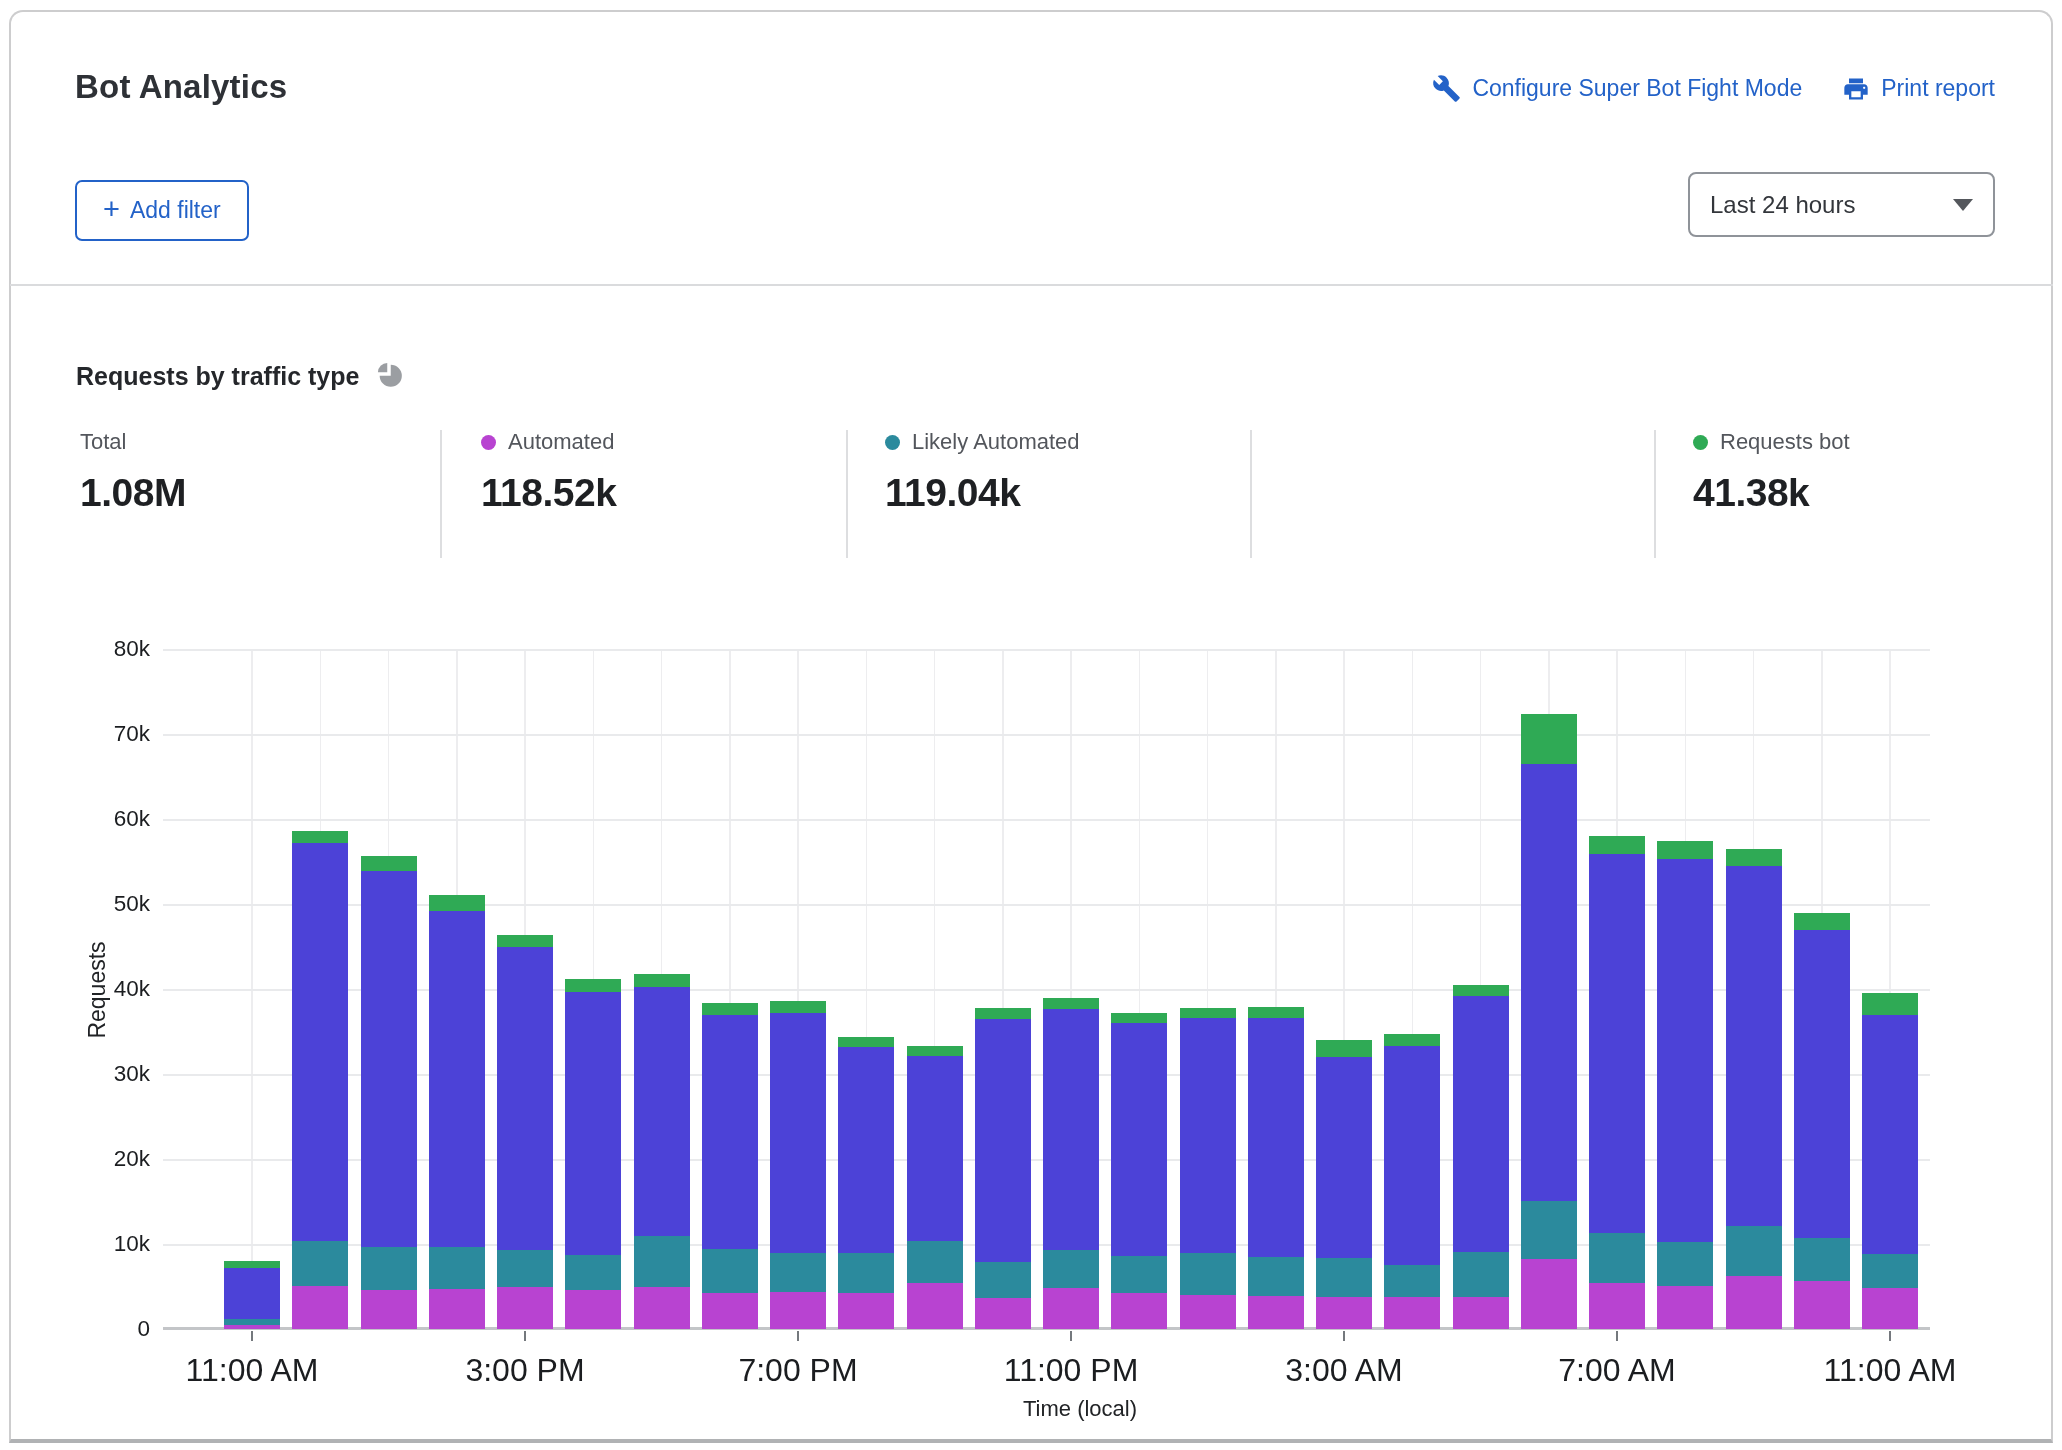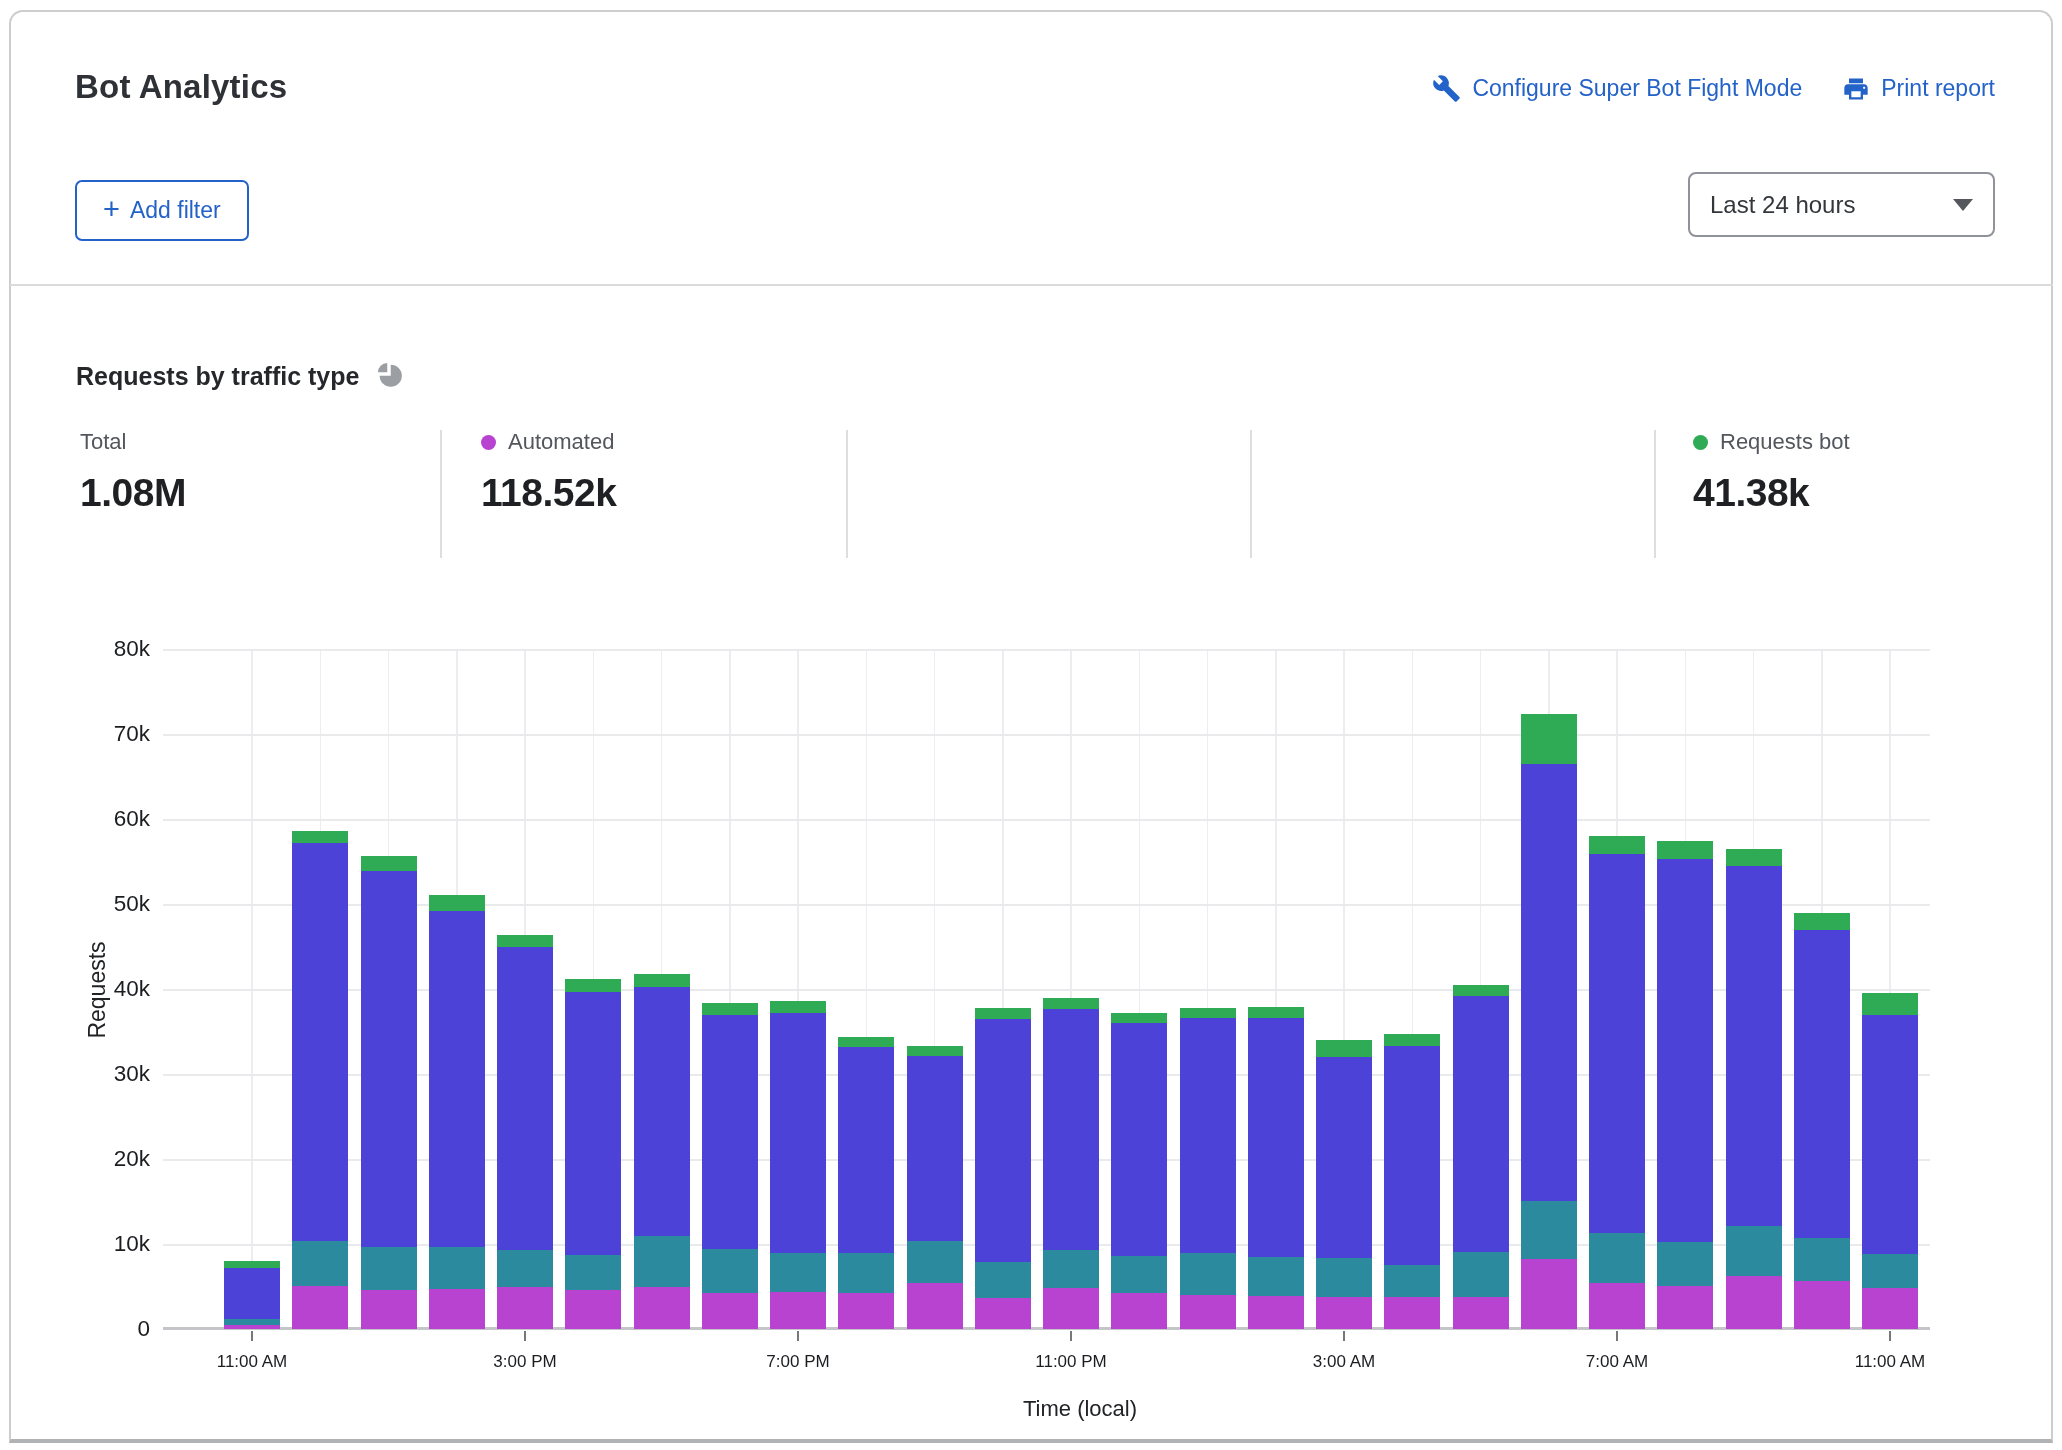--- a/index.html
+++ b/index.html
@@ -46,21 +46,21 @@
   .stat-value { margin-top:15px; font-size:39px; font-weight:700; color:#1e2023; letter-spacing:-.5px; }
   .stat-divider { position:absolute; top:2px; width:2px; height:128px; background:#dddee0; }
 
   
   #plot { position:absolute; left:163px; top:650px; width:1767px; height:680px; }
   .hgrid { position:absolute; left:0; width:100%; height:1.5px; background:#e9eaec; }
   .vgrid { position:absolute; top:0; width:1.5px; height:678px; background:#ededef; }
   .xaxis-line { position:absolute; left:0; top:677px; width:100%; height:3px; background:#c3c5c8; }
   .seg { position:absolute; }
   .ytick { position:absolute; left:50px; width:100px; text-align:right; font-size:22.5px; color:#1b1d20; }
-  .xtick-label { position:absolute; width:170px; text-align:center; font-size:17px; color:#1b1d20; top:1352px; }
+  .xtick-label { position:absolute; width:170px; text-align:center; font-size:32px; color:#1b1d20; top:1352px; }
   .xtick-mark { position:absolute; top:1331px; width:2px; height:10px; background:#74787d; }
   .y-axis-title { position:absolute; left:97px; top:990px; transform:translate(-50%,-50%) rotate(-90deg);
                   white-space:nowrap; font-size:23px; color:#212326; }
   .x-axis-title { position:absolute; left:960px; top:1396px; width:240px; text-align:center;
                   font-size:22px; color:#212326; }
 </style>
 </head>
 <body>
 
 <div class="screen">
@@ -115,20 +115,27 @@
           <div class="stat-label">Total</div>
         </div>
         <div class="stat-value">1.08M</div>
       </div>
       <div class="stat-col" style="left: 481px;">
         <div class="stat-label-row">
           <div class="stat-dot" style="background: rgb(184, 67, 209);"></div>
           <div class="stat-label">Automated</div>
         </div>
         <div class="stat-value">118.52k</div>
+      </div>
+      <div class="stat-col" style="left: 885px;">
+        <div class="stat-label-row">
+          <div class="stat-dot" style="background: rgb(43, 138, 157);"></div>
+          <div class="stat-label">Likely Automated</div>
+        </div>
+        <div class="stat-value">119.04k</div>
       </div>
       <div class="stat-col" style="left: 1693px;">
         <div class="stat-label-row">
           <div class="stat-dot" style="background: rgb(47, 170, 85);"></div>
           <div class="stat-label">Requests bot</div>
         </div>
         <div class="stat-value">41.38k</div>
       </div>
       <div class="stat-divider" style="left: 440px;"></div>
       <div class="stat-divider" style="left: 846px;"></div>

